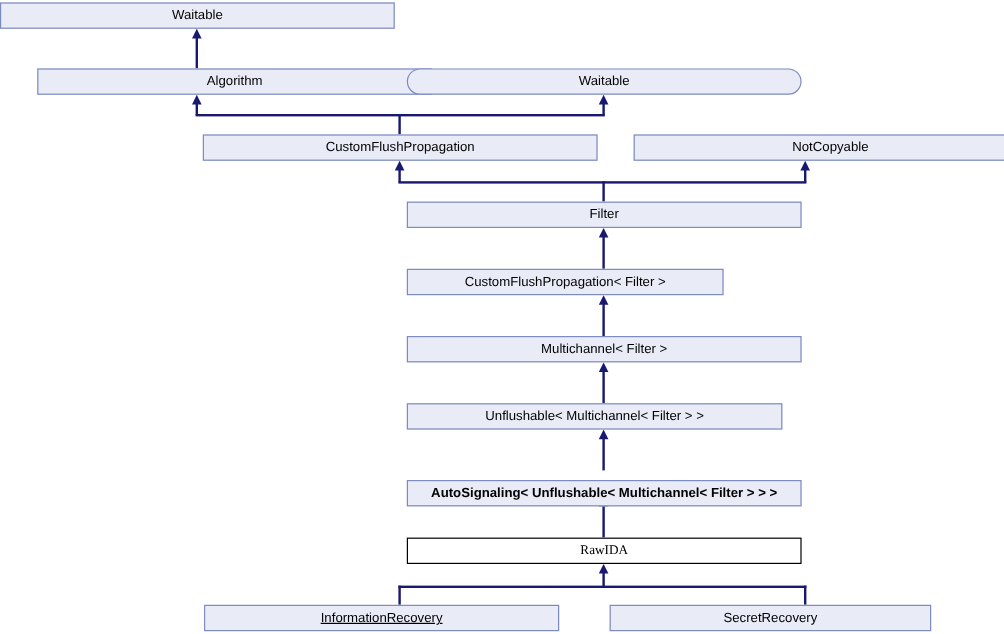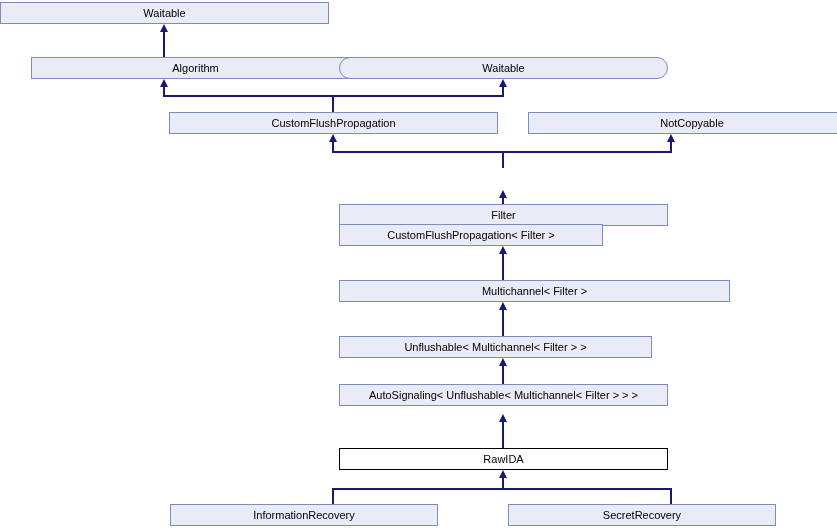--- a/index.html
+++ b/index.html
@@ -26,46 +26,47 @@
     line-height: 20px;
     text-align: center;
     white-space: nowrap;
     overflow: hidden;
     cursor: pointer;
   }
   .node.highlight {
     border-color: var(--highlight-border, #000000);
     background: var(--highlight-fill, #ffffff);
     cursor: default;
+    font-family: Liberation Serif, serif;
   }
   .edge {
     position: absolute;
     background: var(--edge-color, #191970);
   }
   .arrowhead {
     position: absolute;
     width: 0;
     height: 0;
     border-left: 4px solid transparent;
     border-right: 4px solid transparent;
     border-bottom: 8px solid var(--edge-color, #191970);
   }
   
   #n-clonable        { left: 0px;   top: 2px;   width: 329px; }
   #n-algorithm       { left: 0px;   top: 57px;  width: 329px; margin-left: 31px; }
   #n-waitable        { left: 339px; top: 57px;  width: 329px; border-radius: 11px; }
   #n-buffered        { left: 169px; top: 112px; width: 329px; }
   #n-notcopyable     { left: 528px; top: 112px; width: 328px; }
-  #n-filter          { left: 339px; top: 168px; width: 329px; margin-top: 36px; }
+  #n-filter          { left: 339px; top: 168px; width: 329px; }
   #n-cfp             { left: 339px; top: 224px; width: 264px; }
-  #n-multichannel    { left: 339px; top: 280px; width: 391px; }
+  #n-multichannel    { left: 339px; top: 280px; width: 329px; }
   #n-unflushable     { left: 339px; top: 336px; width: 313px; }
-  #n-autosignaling   { left: 339px; top: 384px; width: 329px; }
+  #n-autosignaling   { left: 339px; top: 400px; width: 329px; font-weight: bold; }
   #n-rawida          { left: 339px; top: 448px; width: 329px; }
-  #n-inforecovery    { left: 170px; top: 504px; width: 268px; }
+  #n-inforecovery    { left: 170px; top: 504px; width: 296px; text-decoration: underline; }
   #n-secretrecovery  { left: 508px; top: 504px; width: 268px; }
 </style>
 </head>
 <body>
 
 <div id="diagram">
 
   <div class="arrowhead" style="left:160px; top:24px;"></div>
   <div class="edge" style="left:163px; top:30px; width:2px; height:27px;"></div>
 

